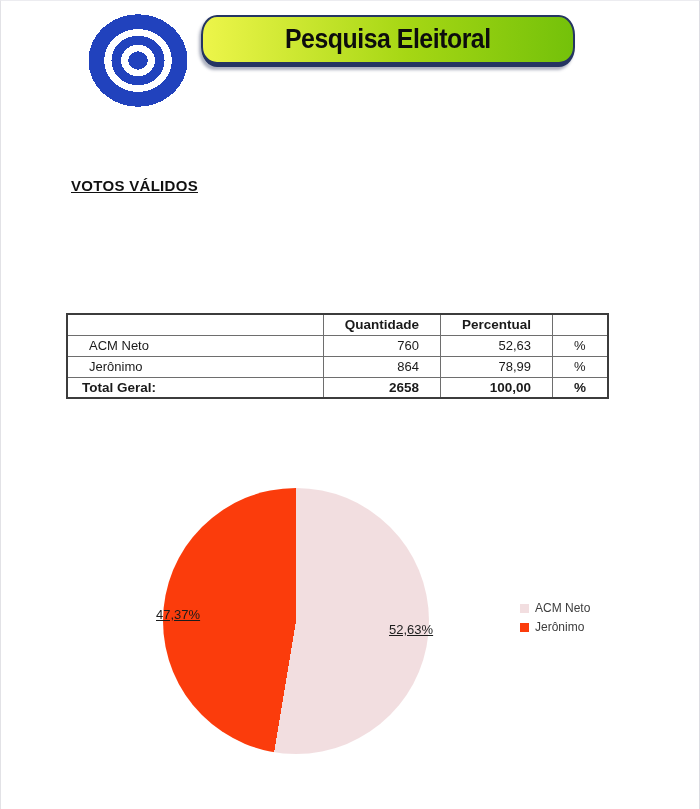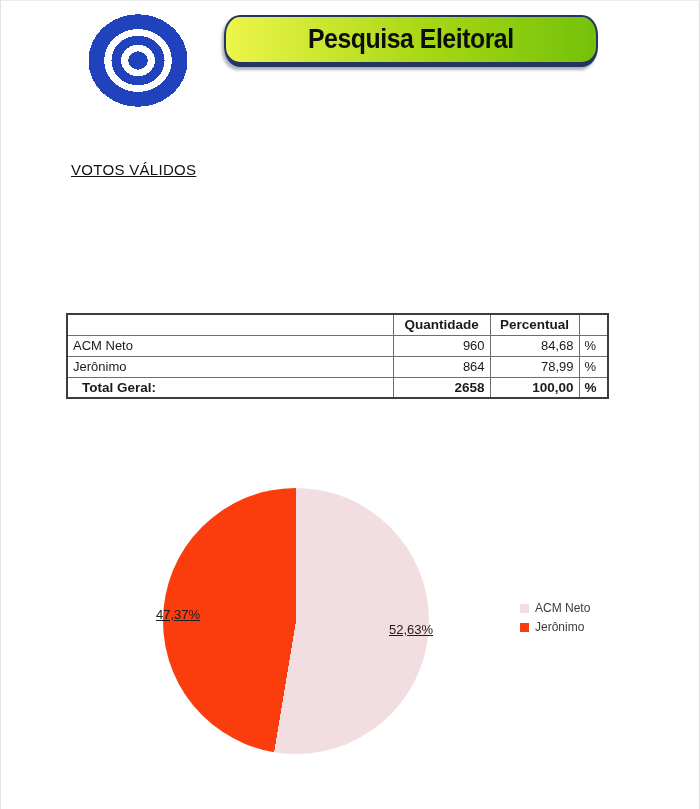--- a/index.html
+++ b/index.html
@@ -42,23 +42,23 @@
     font-size: 27px;
     color: #0d0d0d;
     letter-spacing: -0.5px;
     transform: scaleX(0.92);
     white-space: nowrap;
   }
 
   
   .section-heading {
     position: absolute;
-    left: 70px; top: 160px;
+    left: 70px; top: 176px;
     font-size: 15px;
-    font-weight: normal;
+    font-weight: bold;
     text-decoration: underline;
     color: #111;
     letter-spacing: 0.3px;
   }
   .question {
     position: absolute;
     left: 70px; top: 233px;
     width: 625px;
     font-size: 13.5px;
     font-weight: bold;
@@ -70,21 +70,21 @@
   table.results {
     position: absolute;
     left: 65px; top: 312px;
     width: 543px;
     border-collapse: collapse;
     font-size: 13px;
     color: #1a1a1a;
   }
   table.results td, table.results th {
     border: 1px solid #6e6e6e;
-    padding: 2px 5px;
+    padding: 2px 21px;
     height: 21px;
     background: #fff;
   }
   table.results { border: 2px solid #3c3c3c; }
   table.results tr > *:first-child { border-left: 2px solid #3c3c3c; }
   table.results tr > *:last-child  { border-right: 2px solid #3c3c3c; }
   table.results tr:first-child > * { border-top: 2px solid #3c3c3c; }
   table.results tr:last-child > *  { border-bottom: 2px solid #3c3c3c; }
   .col-label { width: 328px; text-align: left; }
   .col-qty   { width: 97px;  text-align: right; }
@@ -124,38 +124,38 @@
     flex: 0 0 auto;
   }
   .legend-label { font-size: 12px; color: #3c3c3c; }
 </style>
 </head>
 <body>
 
 <div class="page">
 
   <div class="logo" style="background: radial-gradient(closest-side, rgb(33, 66, 189) 0px, rgb(33, 66, 189) 19%, rgb(255, 255, 255) 19%, rgb(255, 255, 255) 33%, rgb(33, 66, 189) 33%, rgb(33, 66, 189) 52%, rgb(255, 255, 255) 52%, rgb(255, 255, 255) 66%, rgb(33, 66, 189) 66%, rgb(33, 66, 189) 97%, transparent 97%);"></div>
-  <div class="banner" style="background: linear-gradient(90deg, rgb(237, 245, 74) 0%, rgb(166, 215, 20) 55%, rgb(116, 193, 10) 100%); margin-left: 23px;">
+  <div class="banner" style="background: linear-gradient(90deg, rgb(237, 245, 74) 0%, rgb(166, 215, 20) 55%, rgb(116, 193, 10) 100%);">
     <span class="banner-title">Pesquisa Eleitoral</span>
   </div>
 
   <div class="section-heading">VOTOS VÁLIDOS</div>
 
   <table class="results">
     <tbody>
         <tr>
       <th class="col-label"></th>
       <th class="col-qty">Quantidade</th>
       <th class="col-pct">Percentual</th>
       <th class="col-unit"></th>
     </tr>
     <tr>
       <td class="col-label">ACM Neto</td>
-      <td class="col-qty">960</td>
-      <td class="col-pct">84,68</td>
+      <td class="col-qty">760</td>
+      <td class="col-pct">52,63</td>
       <td class="col-unit">%</td>
     </tr>
     <tr>
       <td class="col-label">Jerônimo</td>
       <td class="col-qty">864</td>
       <td class="col-pct">78,99</td>
       <td class="col-unit">%</td>
     </tr>
     <tr class="total-row">
       <td class="col-label">Total Geral:</td>

